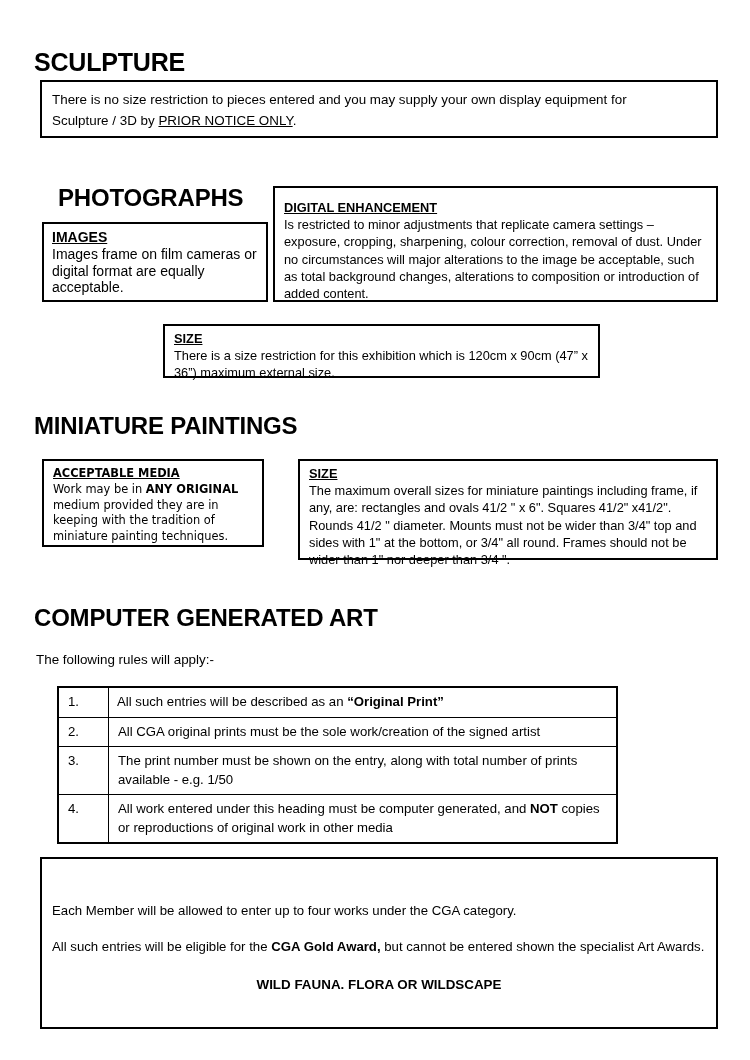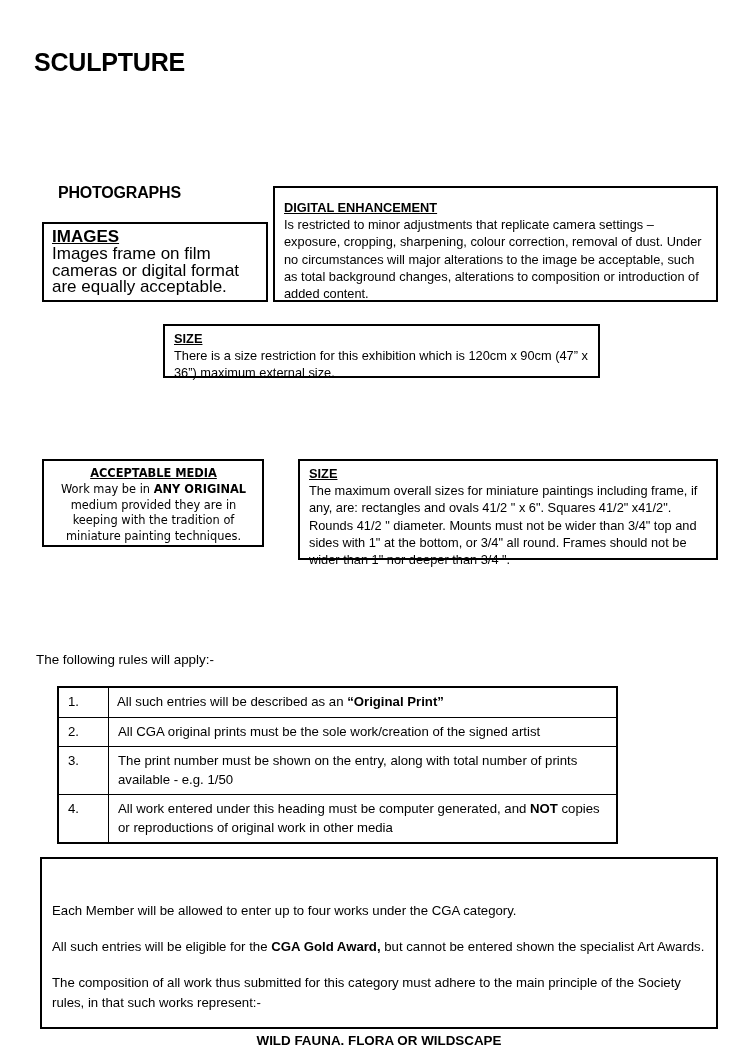--- a/index.html
+++ b/index.html
@@ -61,29 +61,29 @@
   }
   #sculpture-box .inner {
     padding: 7px 10px 0 10px;
     font-size: 13.4px;
     line-height: 21px;
   }
 
   
   #photographs-heading {
     left: 58px; top: 170px;
-    font-size: 16px;
+    font-size: 24px;
   }
   #images-box {
     left: 42px; top: 208px;
     width: 226px; height: 80px;
   }
   #images-box .inner {
     padding: 5px 8px 0 8px;
-    font-size: 17px;
+    font-size: 14px;
     line-height: 16.8px;
   }
   #digital-box {
     left: 273px; top: 172px;
     width: 445px; height: 116px;
   }
   #digital-box .inner {
     padding: 11px 8px 0 9px;
     font-size: 12.8px;
     line-height: 17.2px;
@@ -105,21 +105,20 @@
   }
   #acceptable-media-box {
     left: 42px; top: 445px;
     width: 222px; height: 88px;
   }
   #acceptable-media-box .inner {
     padding: 5px 8px 0 9px;
     font-family: "DejaVu Sans", sans-serif;
     font-size: 11.4px;
     line-height: 15.8px;
-    text-align: center;
   }
   #acceptable-media-box .hdr {
     font-size: 11.4px;
   }
   #mini-size-box {
     left: 298px; top: 445px;
     width: 420px; height: 101px;
   }
   #mini-size-box .inner {
     padding: 4px 7px 0 9px;
@@ -182,20 +181,27 @@
     font-size: 13.4px;
   }
 </style>
 </head>
 <body>
 
 <div class="page">
 
   <div class="bigheading" id="sculpture-heading">SCULPTURE</div>
 
+  <div class="box" id="sculpture-box">
+    <div class="inner">
+      <span>There is no size restriction to pieces entered and  you may supply your own display equipment for</span>
+      <br>
+      <span>Sculpture / 3D by </span><u class="ul">PRIOR NOTICE ONLY</u><span>.</span>
+    </div>
+  </div>
 
   <div class="bigheading" id="photographs-heading">PHOTOGRAPHS</div>
 
   <div class="box" id="images-box">
     <div class="inner">
       <span class="hdr">IMAGES</span><br>
       <span>Images frame on film cameras or digital format are equally acceptable.</span>
     </div>
   </div>
 
@@ -206,35 +212,37 @@
     </div>
   </div>
 
   <div class="box" id="photo-size-box">
     <div class="inner">
       <span class="hdr">SIZE</span><br>
       <span>There is a size restriction for this exhibition which is 120cm x 90cm (47” x 36”) maximum external size.</span>
     </div>
   </div>
 
+  <div class="bigheading" id="miniature-heading">MINIATURE PAINTINGS</div>
 
   <div class="box" id="acceptable-media-box">
     <div class="inner">
       <span class="hdr">ACCEPTABLE MEDIA</span><br>
       <span>Work may be in </span><b class="strong">ANY ORIGINAL</b><span> medium provided they are in keeping with the tradition of miniature painting techniques.</span>
     </div>
   </div>
 
   <div class="box" id="mini-size-box">
     <div class="inner">
       <span class="hdr">SIZE</span><br>
       <span>The maximum overall sizes for miniature paintings including frame, if any, are: rectangles and ovals 41/2 " x 6". Squares 41/2" x41/2". Rounds 41/2 " diameter. Mounts must not be wider than 3/4" top and sides with 1" at the bottom, or 3/4" all round. Frames should not be wider than 1" nor deeper than 3/4 ".</span>
     </div>
   </div>
 
+  <div class="bigheading" id="cga-heading">COMPUTER GENERATED ART</div>
 
   <div class="abs body-txt" id="cga-intro">The following rules will apply:-</div>
 
   <table id="rules-table">
     <tbody>
       <tr>
         <td class="num outer-top outer-left">1.</td>
         <td class="outer-top outer-right"><span>All such entries will be described as an </span><b class="strong">“Original Print”</b><span></span></td>
       </tr>
       <tr>
@@ -249,18 +257,17 @@
         <td class="num outer-left outer-bottom">4.</td>
         <td class="outer-right outer-bottom"><span>All work entered under this heading must be computer generated, and </span><b class="strong">NOT</b><span> copies or reproductions of original work in other media</span></td>
       </tr>
     </tbody>
   </table>
 
   <div class="box" id="cga-notes-box">
     <div class="inner">
       <p>Each Member will be allowed to enter up to four works under the CGA category.</p>
       <p><span>All such entries will be eligible for the </span><b class="strong">CGA Gold Award,</b><span> but cannot be entered shown the specialist Art Awards.</span></p>
-      <p class="last">The composition of all work thus submitted for this category must adhere to the main principle of the Society rules, in that such works represent:-</p>
       <div class="centered">WILD FAUNA. FLORA OR WILDSCAPE</div>
     </div>
   </div>
 
 </div>
 
 </body></html>

